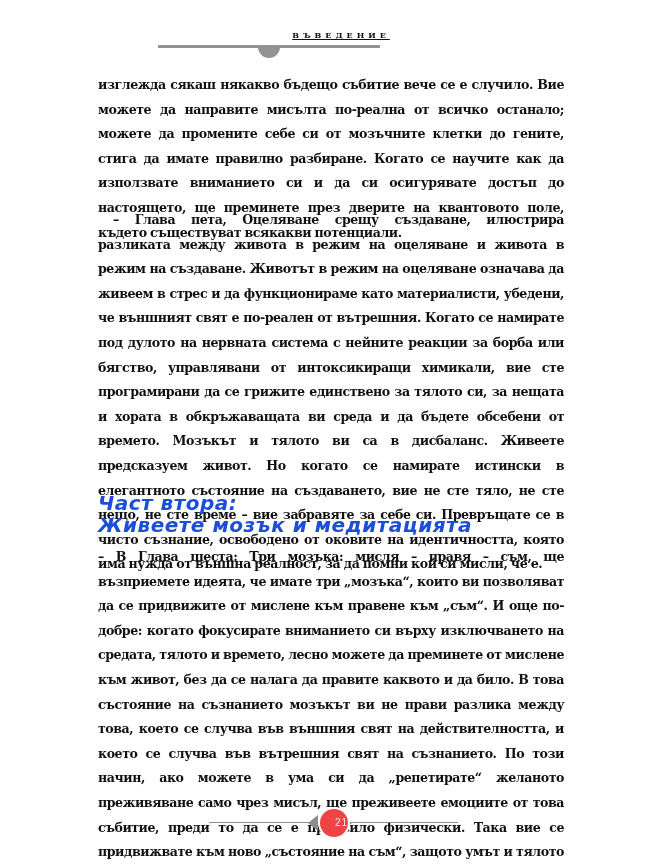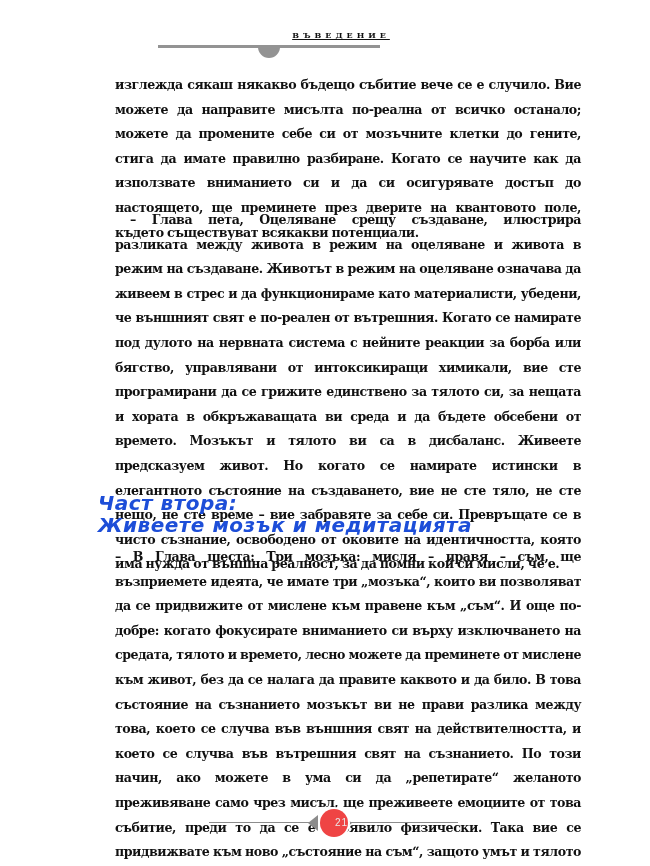--- a/index.html
+++ b/index.html
@@ -56,21 +56,20 @@
     .text-block {
       position: absolute;
       left: 98px;
       width: 466px;
       font-size: 12.6px;
       line-height: 24.6px;
       text-align: justify;
       font-weight: bold;
       letter-spacing: -0.45px;
       word-spacing: -0.5px;
-      margin-left: 17px;
     }
     .text-block p {
       margin: 0;
     }
     .indent {
       text-indent: 15px;
     }
     .para1 { top: 73px; }
     .para2 { top: 208px; }
     .para3 { top: 545px; }

